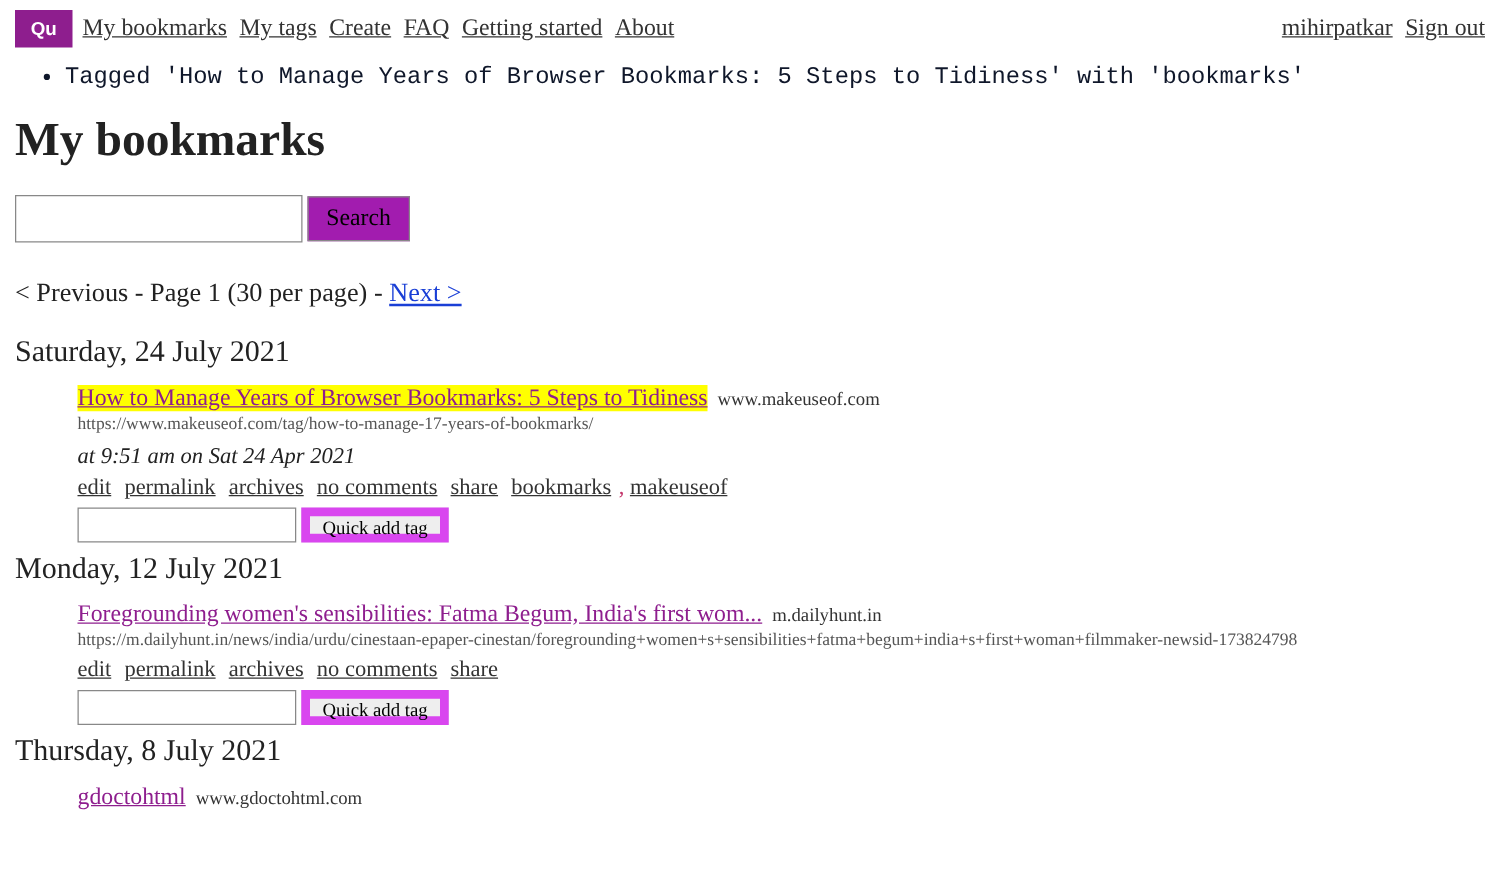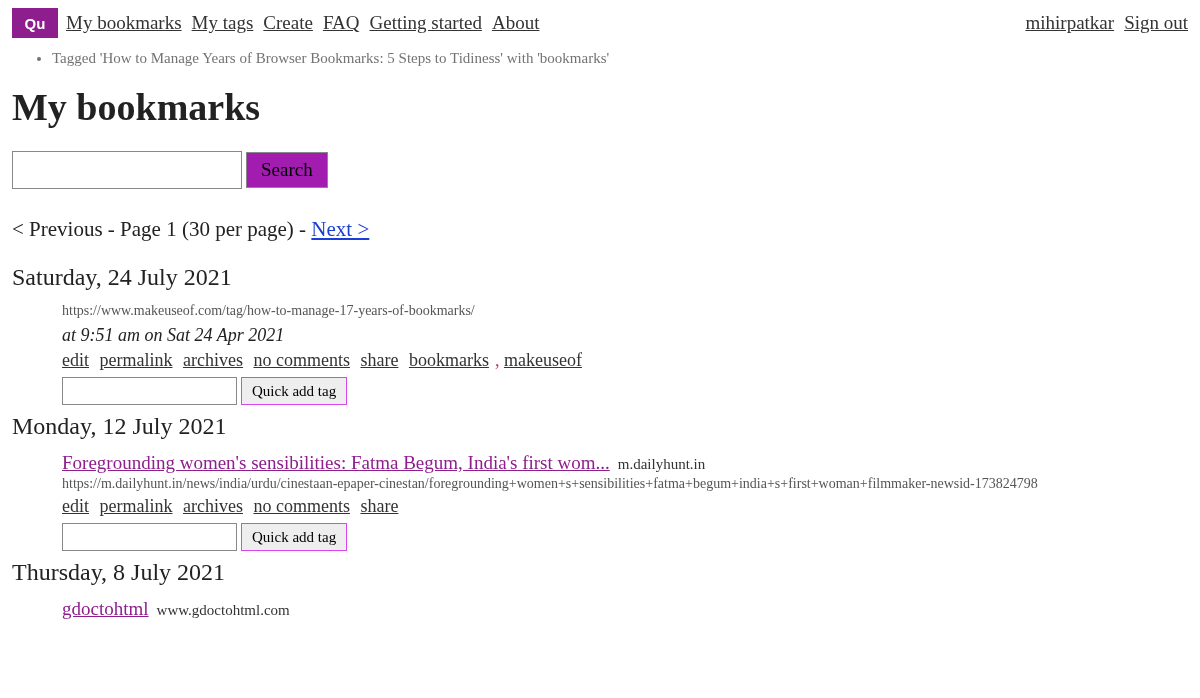--- a/index.html
+++ b/index.html
@@ -38,22 +38,23 @@
       text-decoration: underline;
       margin-right: 6px;
       font-size: 19px;
     }
     .header-right a { margin-right: 0; margin-left: 6px; }
     ul.status {
       margin: 12px 0 8px 0;
       padding-left: 40px;
     }
     ul.status li {
-      font-size: 15px;
-      color: #737373;
+      font-size: 19px;
+      color: #0f172a;
+      font-family: Liberation Mono, monospace;
     }
     h1 {
       font-size: 38px;
       font-weight: bold;
       margin: 18px 0 22px 0;
     }
     .search-row {
       margin-bottom: 28px;
     }
     .search-input {
@@ -135,21 +136,21 @@
       height: 28px;
       border: 1px solid #888;
       padding: 2px 4px;
       vertical-align: middle;
     }
     .quick-btn {
       height: 28px;
       padding: 2px 10px;
       font-size: 15px;
       font-family: Georgia, serif;
-      border: 1px solid #d946ef;
+      border: 7px solid #d946ef;
       background: #eee;
       cursor: pointer;
       vertical-align: middle;
     }
   </style>
 </head>
 <body>
 
 <div class="header">
   <div class="header-left">
@@ -179,20 +180,24 @@
   <input class="search-input" type="text" style="">
   <button class="search-btn">Search</button>
 </div>
 
 <div class="pager">
   <span>&lt; Previous</span><span> - </span><span>Page 1 (30 per page)</span><span> - </span><a href="#" class="next">Next &gt;</a>
 </div>
 
 <h3 class="date-heading">Saturday, 24 July 2021</h3>
 <div class="bookmark">
+  <div>
+    <a href="#" class="title-link highlight">How to Manage Years of Browser Bookmarks: 5 Steps to Tidiness</a>
+    <span class="domain">www.makeuseof.com</span>
+  </div>
   <div class="url">https://www.makeuseof.com/tag/how-to-manage-17-years-of-bookmarks/</div>
   <div class="timestamp">at 9:51 am on Sat 24 Apr 2021</div>
   <div class="actions">
     <a href="#">edit</a>
     <a href="#">permalink</a>
     <a href="#">archives</a>
     <a href="#">no comments</a>
     <a href="#">share</a>
     <a href="#" class="tag-red">bookmarks</a><span class="tag-red">, </span><a href="#" class="tag-green">makeuseof</a>
   </div>

